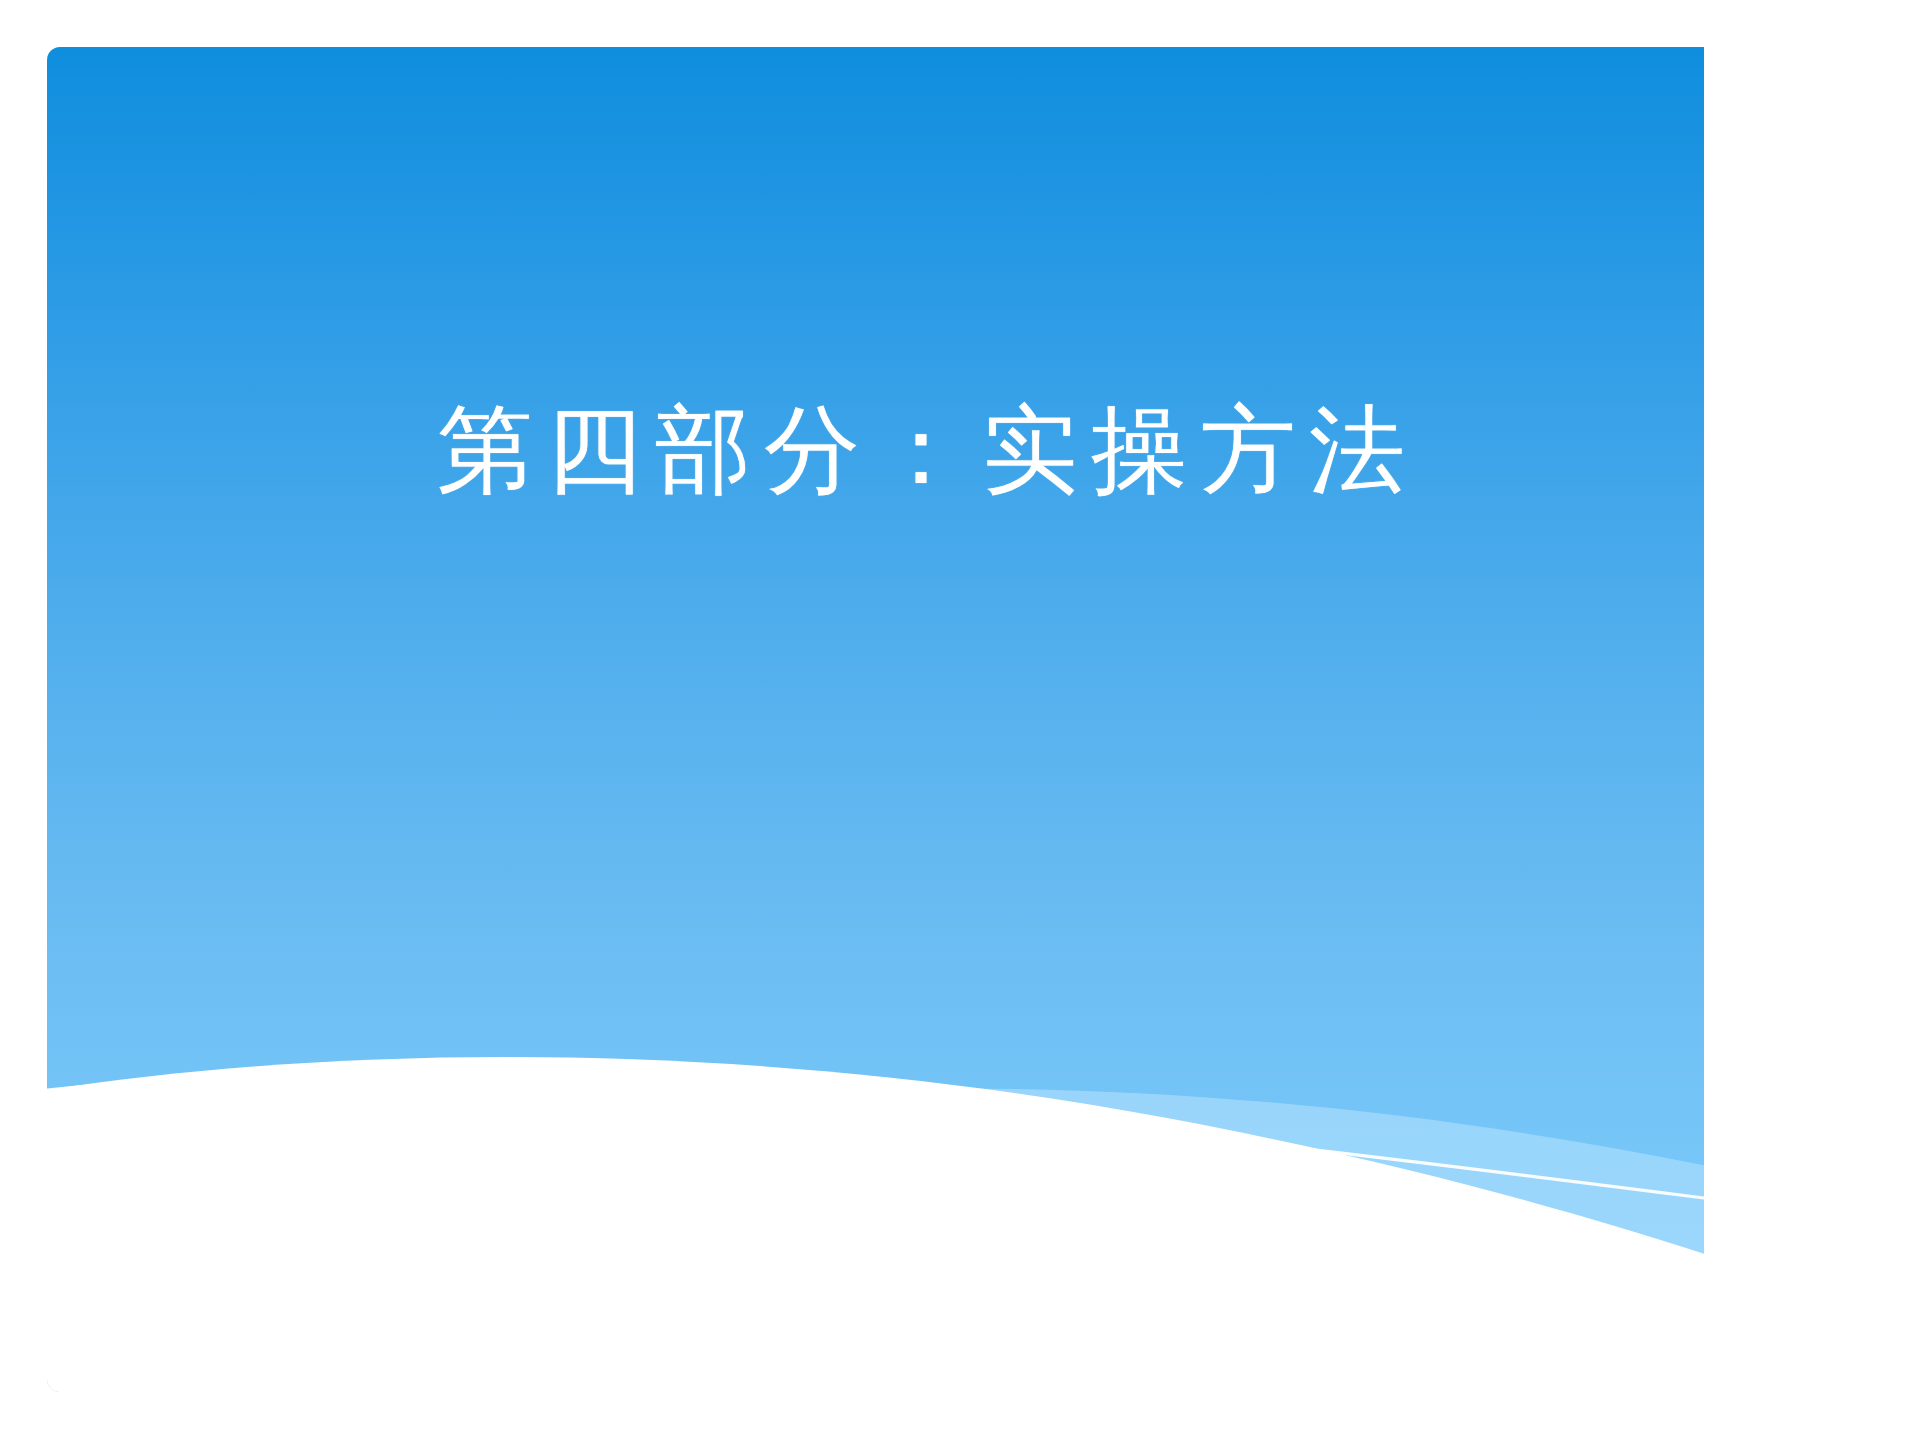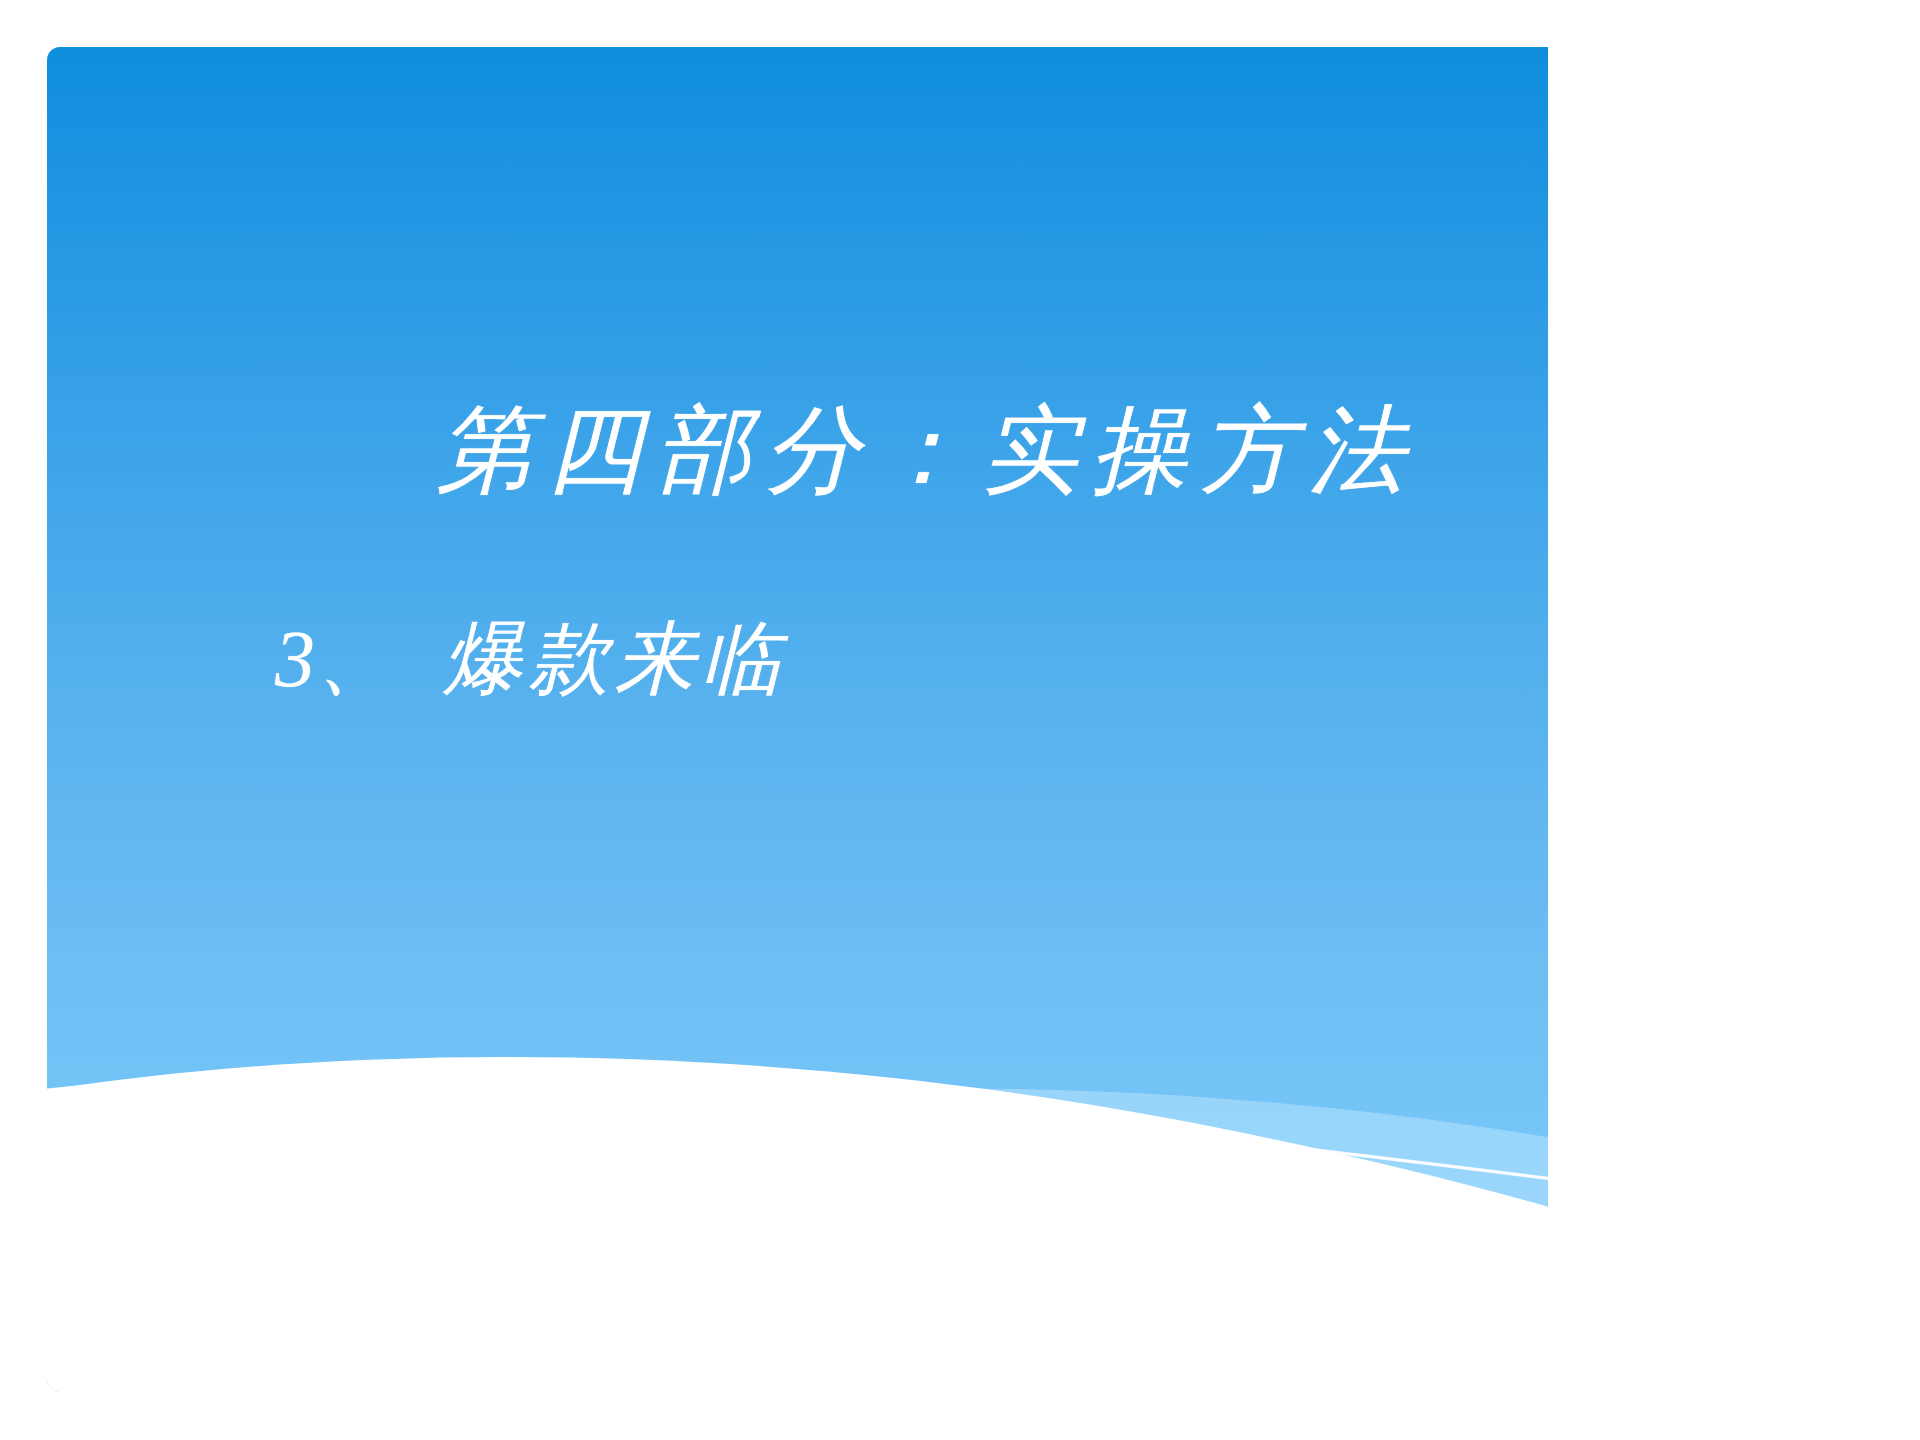--- a/index.html
+++ b/index.html
@@ -3,26 +3,25 @@
 <meta charset="utf-8">
 <style>
   html, body {
     margin: 0;
     padding: 0;
     background: #ffffff;
   }
 
   #slide-canvas {
     position: relative;
-    width: 1548px;
+    width: 1704px;
     height: 1440px;
     background: #ffffff;
     overflow: hidden;
     font-family: "Liberation Serif", "DejaVu Serif", serif;
-    font-style: italic;
   }
 
   
   #slide-body {
     position: absolute;
     left: 47px;
     top: 47px;
     width: 1828px;
     height: 1345px;
     border-radius: 13px;
@@ -117,19 +116,16 @@
 
       <path d="M 640,204 C 1000,238 1420,286 1828,352" fill="none" stroke="#ffffff" stroke-width="3.2" opacity="0.95"></path>
 
       <path d="M 900,222 C 1200,250 1520,300 1828,360" fill="none" stroke="#ffffff" stroke-width="2" opacity="0.55"></path>
     </svg>
 
     <div id="text-layer">
 
       <div id="title-line">第四部分：实操方法</div>
 
-      <div id="subtitle-line">
-        <span class="num">3、</span><span class="gap"></span><span>爆款来临</span>
-      </div>
 
     </div>
   </div>
 </div>
 
 </body></html>

